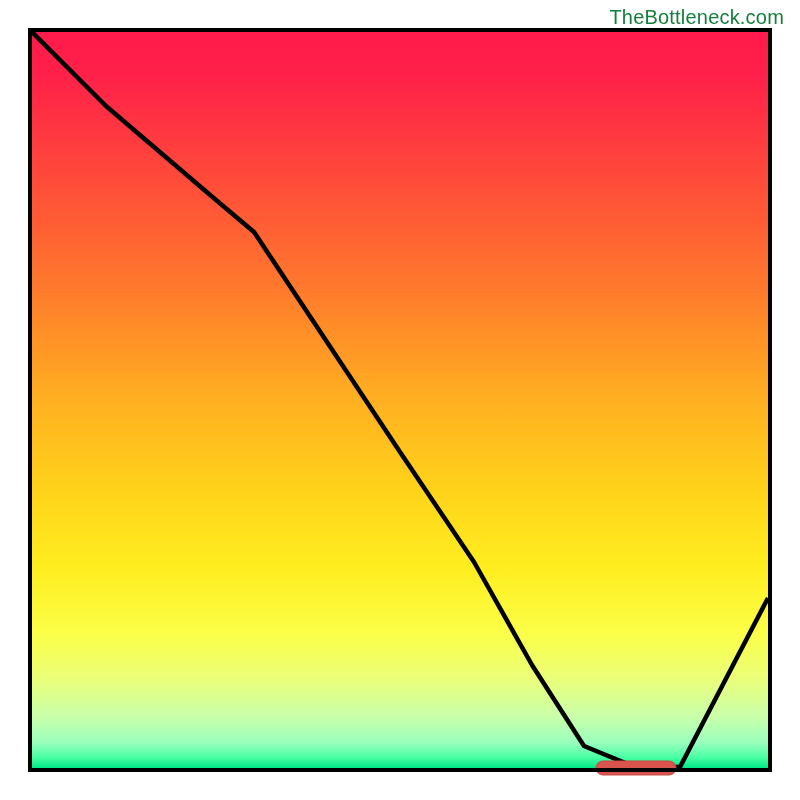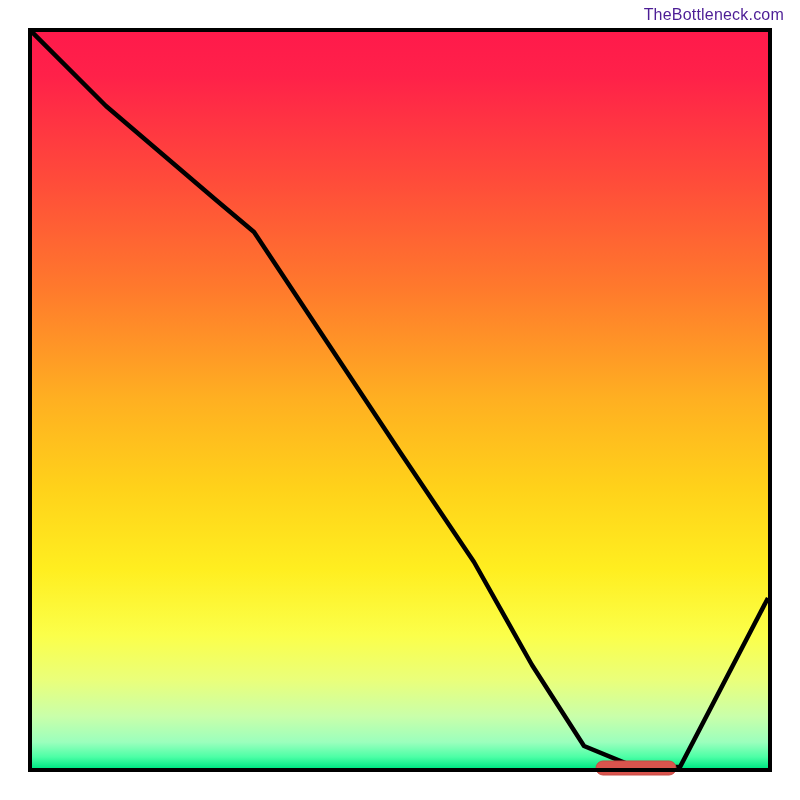--- a/index.html
+++ b/index.html
@@ -12,22 +12,22 @@
   }
   .container {
     position: relative;
     width: 800px;
     height: 800px;
   }
   .watermark {
     position: absolute;
     top: 6px;
     right: 16px;
-    color: #4c1d95;
-    font-size: 16px;
+    color: #15803d;
+    font-size: 20px;
     font-weight: 400;
     letter-spacing: 0.2px;
     z-index: 10;
   }
   svg {
     display: block;
   }
 </style>
 </head>
 <body>

